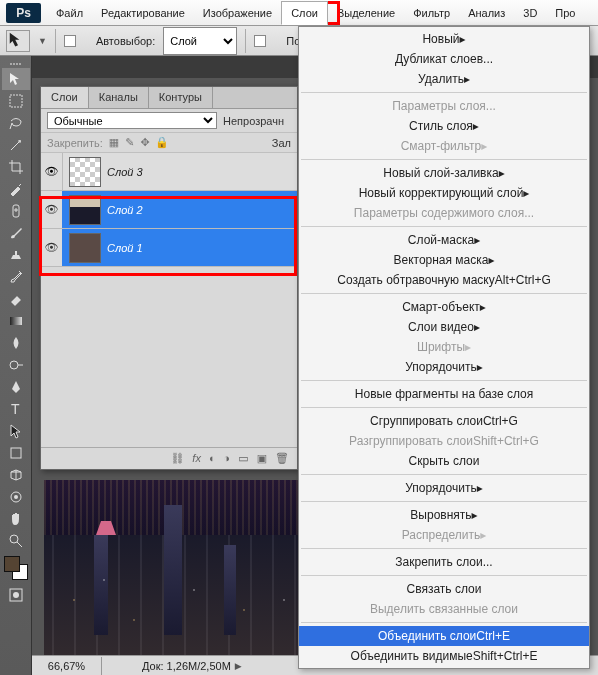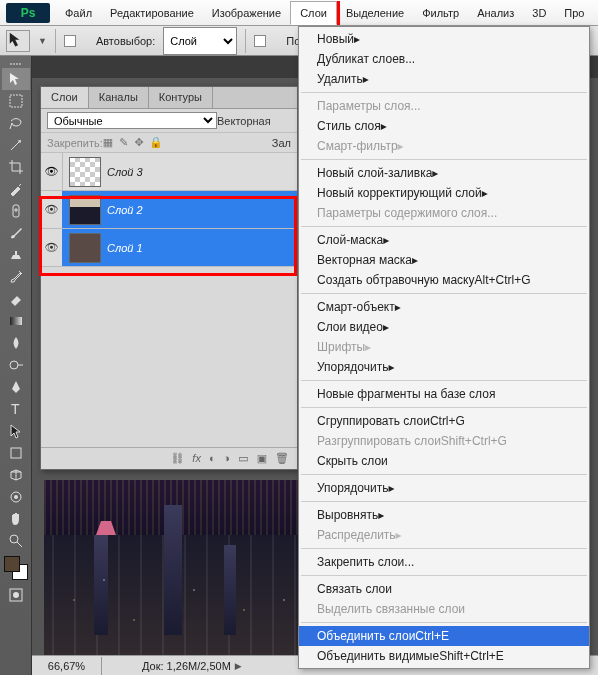--- a/index.html
+++ b/index.html
@@ -1,19 +1,19 @@
 <!DOCTYPE html>
 <html><head>
 <meta charset="utf-8">
 <style>
   * { box-sizing: border-box; margin: 0; padding: 0; font-family: Tahoma, Arial, sans-serif; }
   body { width: 598px; height: 675px; background: #b8b8b8; overflow: hidden; position: relative; font-size: 11px; }
   
   .menubar { background: linear-gradient(#fdfdfd, #efefef); height: 26px; display: flex; align-items: center; border-bottom: 1px solid #999; }
-  .ps-logo { width: 44px; height: 20px; margin: 0 6px; background: #0a2a44; color: #22c55e; display: flex; align-items: center; justify-content: center; font-weight: bold; font-size: 12px; border-radius: 2px; }
+  .ps-logo { width: 35px; height: 20px; margin: 0 6px; background: #0a2a44; color: #e5e5e5; display: flex; align-items: center; justify-content: center; font-weight: bold; font-size: 12px; border-radius: 2px; }
   .menu-item { padding: 5px 9px; cursor: default; color: #222; }
   .menu-item.open { background: #fff; border: 1px solid #aaa; border-bottom: 1px solid #fff; margin-bottom: -1px; z-index: 100; position: relative; }
   .menu-hl { position: absolute; border: 3px solid #ff0000; pointer-events: none; }
   
   .options-bar { background: linear-gradient(#e9e9e9, #d8d8d8); height: 30px; display: flex; align-items: center; border-bottom: 1px solid #888; padding-left: 6px; gap: 8px; }
   .move-tool-icon { width: 24px; height: 22px; display: flex; align-items: center; justify-content: center; border: 1px solid #999; background: #e0e0e0; }
   .opt-checkbox { display: flex; align-items: center; gap: 20px; color: #222; }
   .opt-checkbox .cb { width: 12px; height: 12px; border: 1px solid #888; background: #fff; }
   .opt-select { width: 74px; height: 28px; border: 1px solid #888; background: #fff; font-size: 11px; padding: 0 2px; }
   .vdiv { width: 1px; height: 24px; background: #aaa; }
@@ -30,21 +30,21 @@
   .fgbg .fg { position:absolute; width:16px;height:16px;background:#543; border:1px solid #111; top:0;left:0;}
   .fgbg .bg { position:absolute; width:16px;height:16px;background:#fff; border:1px solid #111; bottom:0;right:0;}
   
   .doc-area { flex: 1; background: #555; position: relative; display:flex; flex-direction:column; }
   .doc-tabs { height: 22px; background: #3a3a3a; display: flex; align-items: flex-end; }
   
   .panels-float { position: absolute; left: 40px; top: 86px; width: 258px; background: #d9d9d9; border: 1px solid #666; box-shadow: 2px 2px 6px rgba(0,0,0,.4); }
   .panel-tabs { display: flex; background: #c8c8c8; height: 22px; border-bottom: 1px solid #999; }
   .ptab { padding: 4px 10px; font-size: 11px; color: #333; border-right: 1px solid #999; cursor: default; }
   .ptab.active { background: #d9d9d9; }
-  .panel-row { display: flex; align-items: center; padding: 3px 6px; border-bottom: 1px solid #c0c0c0; font-size: 11px; color: #333; }
+  .panel-row { display: flex; align-items: center; padding: 3px 6px; gap: 6px; border-bottom: 1px solid #c0c0c0; font-size: 11px; color: #333; }
   .blend-select { width: 170px; height: 17px; border:1px solid #888; background:#fff; font-size:11px; padding:0 2px;}
   .lock-label { color: #888; }
   .lock-icons { display:flex; gap:6px; color:#777;}
   .layers-list { background: #d9d9d9; }
   .layer-row { display: flex; align-items: center; height: 38px; border-bottom: 1px solid #bbb; background: #ddd; }
   .layer-row.sel { background: #2f80ed; color: #fff; }
   .eye-cell { width: 22px; display:flex; justify-content:center; border-right: 1px solid #bbb; height:100%; align-items:center;}
   .layer-row.sel .eye-cell { border-right-color: #2f80ed; background:#ddd; color:#333;}
   .thumb { width: 32px; height: 30px; margin: 0 6px; border: 1px solid #666; background: #888; }
   .thumb.transparent { background: repeating-conic-gradient(#ccc 0 25%, #fff 0 50%) 0/10px 10px; }
@@ -78,21 +78,21 @@
     radial-gradient(1px 1px at 150px 110px,#fff,transparent),
     radial-gradient(1px 1px at 200px 130px,#ffd37a,transparent),
     radial-gradient(1px 1px at 240px 120px,#fff,transparent);
   }
   
   .status-bar { position:absolute; bottom:0; left:32px; right:0; height:20px; background:#dcdcdc; border-top:1px solid #999; display:flex; align-items:center; font-size:11px; color:#222;}
   .status-bar .zoom { width:70px; text-align:center; border-right:1px solid #999; padding:3px 0;}
   .status-bar .docinfo { padding-left: 40px; }
   
   .dropdown { position: absolute; left: 298px; top: 26px; width: 292px; background: #f4f4f4; border: 1px solid #888; box-shadow: 2px 2px 6px rgba(0,0,0,.3); z-index: 50; padding: 2px 0; }
-  .dd-item { display: flex; justify-content: flex-start; padding: 3px 18px; font-size: 12px; color: #222; cursor: default; white-space:nowrap;}
+  .dd-item { display: flex; justify-content: center; padding: 3px 18px; font-size: 12px; color: #222; cursor: default; white-space:nowrap;}
   .dd-item.disabled { color: #9a9a9a; }
   .dd-item.hover { background: #2f6fe0; color: #fff; }
   .dd-item .arrow { color: inherit; }
   .dd-item.disabled .arrow { color:#bbb; }
   .dd-sep { border-top: 1px solid #ccc; margin: 3px 2px; }
   .dd-hl { position:absolute; border:3px solid #ff0000; pointer-events:none;}
   .shortcut { color: inherit; font-size:12px; }
 </style>
 </head>
 <body>
@@ -282,21 +282,21 @@
 </div>
 
 <div class="panels-float">
   <div class="panel-tabs">
     <div class="ptab active">Слои</div>
     <div class="ptab">Каналы</div>
     <div class="ptab">Контуры</div>
   </div>
   <div class="panel-row">
     <select class="blend-select"><option>Обычные</option></select>
-    <span>Векторная</span>
+    <span>Непрозрачн</span>
   </div>
   <div class="panel-row">
     <span class="lock-label">Закрепить:</span>
     <div class="lock-icons">
       <span>▦</span>
       <span>✎</span>
       <span>✥</span>
       <span>🔒</span>
     </div>
     <span style="margin-left:auto">Зал</span>

